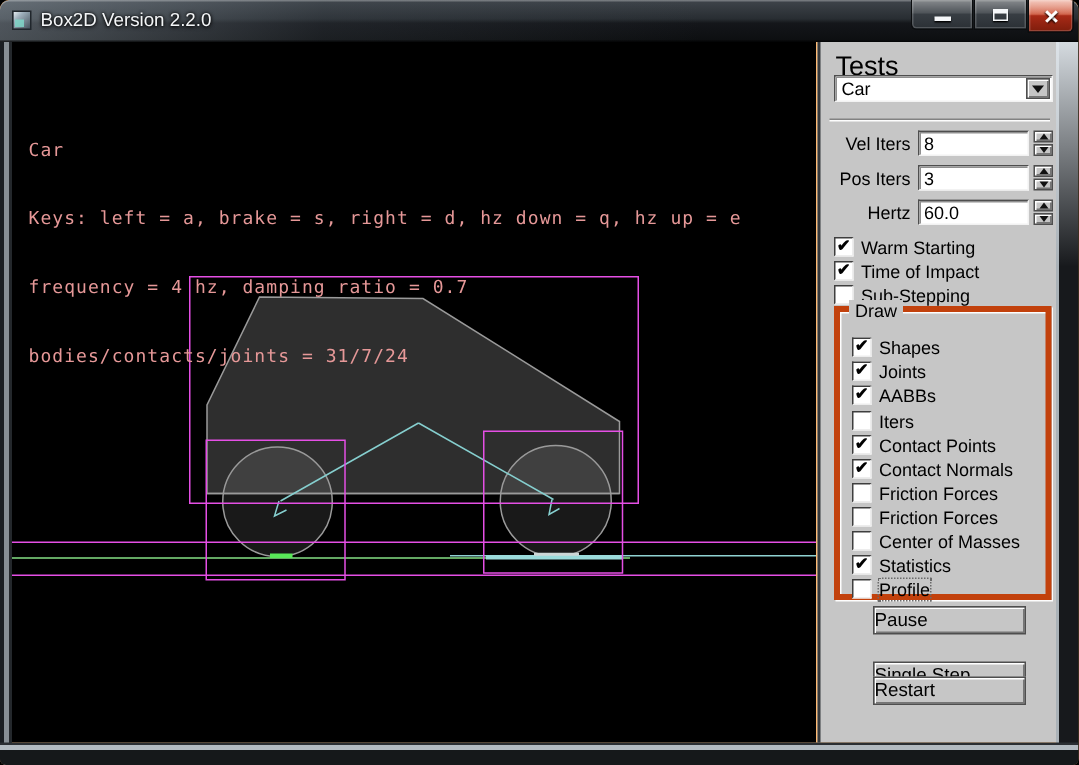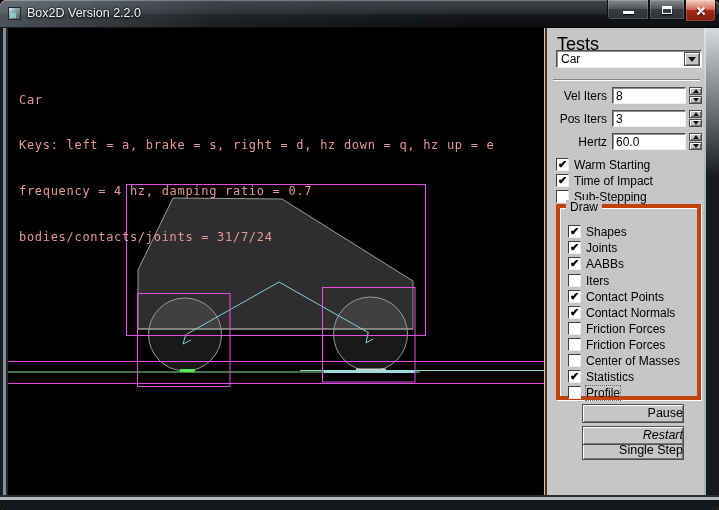--- a/index.html
+++ b/index.html
@@ -77,21 +77,21 @@
   .tri-d{position:absolute;left:50%;top:50%;margin:-2px 0 0 -3px;width:0;height:0;
     border-left:3px solid transparent;border-right:3px solid transparent;border-top:4px solid #111;}
   .checkrow{position:absolute;height:14px;}
   .checkrow .box{position:absolute;left:0;top:0;width:13px;height:13px;background:#fff;
     border:1px solid;border-color:#3e3e3e #ededed #ededed #3e3e3e;box-sizing:border-box;
     font-size:11px;font-weight:bold;line-height:11px;text-align:center;color:#000;}
   .checkrow .txt{position:absolute;left:18px;top:0;line-height:14px;white-space:nowrap;}
   #groupbox{position:absolute;left:9px;top:176px;width:145px;height:196px;
     border:4px solid #c2410c;box-shadow:1px 1px 0 #fdfdfd,inset 1px 1px 0 #fdfdfd;box-sizing:border-box;}
   #groupbox .gtitle{position:absolute;left:6px;top:-8px;background:#c6c6c6;padding:0 4px;}
-  .pbutton{position:absolute;left:35px;width:102px;height:19px;text-align:right;
+  .pbutton{position:absolute;left:35px;width:102px;height:19px;text-align:left;
     line-height:17px;font-size:12.5px;cursor:default;}
   .focus-dotted{outline:1px dotted #6a6a6a;}
 </style>
 </head>
 <body>
 
 <div id="window">
 
   <div id="titlebar">
     <div id="app-icon"></div>
@@ -250,20 +250,20 @@
         <span class="txt">Statistics</span>
       </div>
       <div class="checkrow" style="left:8px;top:178px;">
         <span class="box"></span>
         <span class="txt focus-dotted">Profile</span>
       </div>
     </div>
 
     <div class="pbutton raised" style="top:376px;">Pause</div>
     <div class="pbutton raised" style="top:413px;">Single Step</div>
-    <div class="pbutton raised" style="top:398px;font-style:italic;">Restart</div>
+    <div class="pbutton raised" style="top:423px;">Restart</div>
     <div class="pbutton raised" style="top:446px;margin-top:24px;">Quit</div>
   </div>
 
   <div id="border-left"></div>
   <div id="border-right"></div>
   <div id="border-bottom"></div>
 </div>
 
 </body></html>

